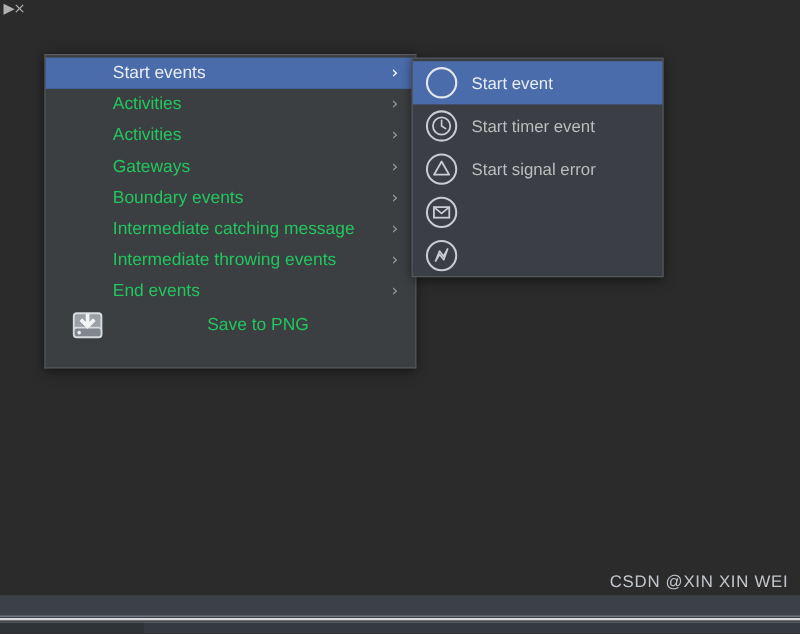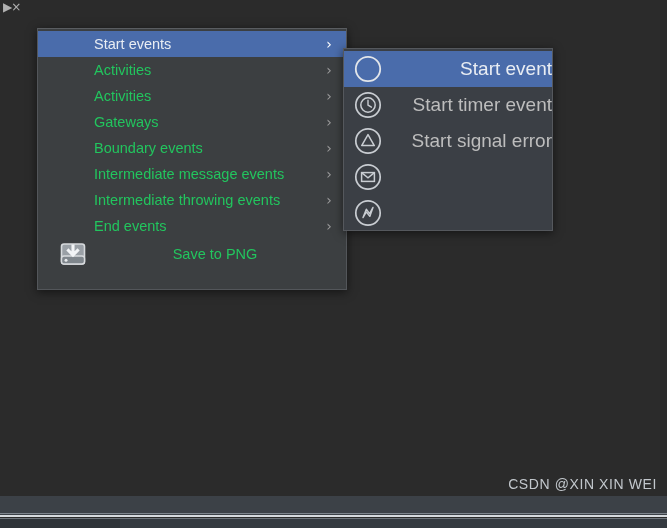--- a/index.html
+++ b/index.html
@@ -38,21 +38,21 @@
   .watermark {
     position:absolute; right:10px; top:476px;
     font-size:14px; color:#c2c7cc;
     letter-spacing:.6px;
     white-space:nowrap;
     font-family:"Liberation Sans", sans-serif;
   }
 
   
   .menu {
-    position:absolute; left:37px; top:28px;
+    position:absolute; left:37px; top:45px;
     width:310px; height:262px;
     background:#3c3f41;
     border:1px solid #53565a;
     border-top-color:#5a5d61;
     box-shadow:0 2px 9px rgba(0,0,0,.55);
     padding:2px 0 0 0;
     z-index:10;
   }
   .menu-row {
     position:relative;
@@ -102,24 +102,23 @@
     height:36px;
     display:flex; align-items:center;
     padding-left:8px;
     cursor:default;
   }
   .sub-row.selected { background:#4a6cab; }
   .sub-icon { flex:0 0 auto; width:32px; height:32px; display:block; }
   .sub-label {
     flex:1 1 auto;
     margin-left:9px;
-    font-size:19px;
+    font-size:14px;
     color:#bdbdbd;
     white-space:nowrap;
-    text-align:right;
   }
   .sub-row.selected .sub-label { color:#e9edf3; }
 </style>
 </head>
 <body>
 
 <div id="root">
 
   <div class="canvas"></div>
 
@@ -146,21 +145,21 @@
       <span class="label">Gateways</span>
       <span class="chev">›</span>
     </div>
 
     <div class="menu-row">
       <span class="label">Boundary events</span>
       <span class="chev">›</span>
     </div>
 
     <div class="menu-row">
-      <span class="label">Intermediate message events</span>
+      <span class="label">Intermediate catching message</span>
       <span class="chev">›</span>
     </div>
 
     <div class="menu-row">
       <span class="label">Intermediate throwing events</span>
       <span class="chev">›</span>
     </div>
 
     <div class="menu-row">
       <span class="label">End events</span>

